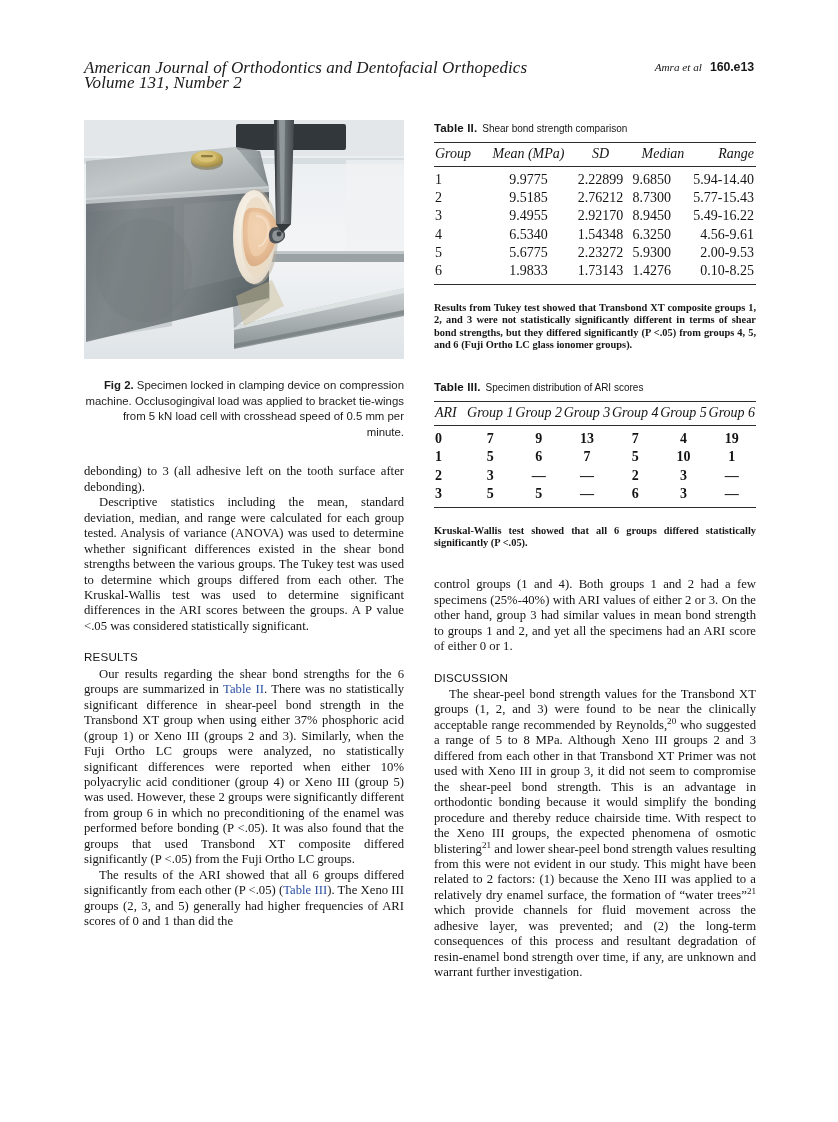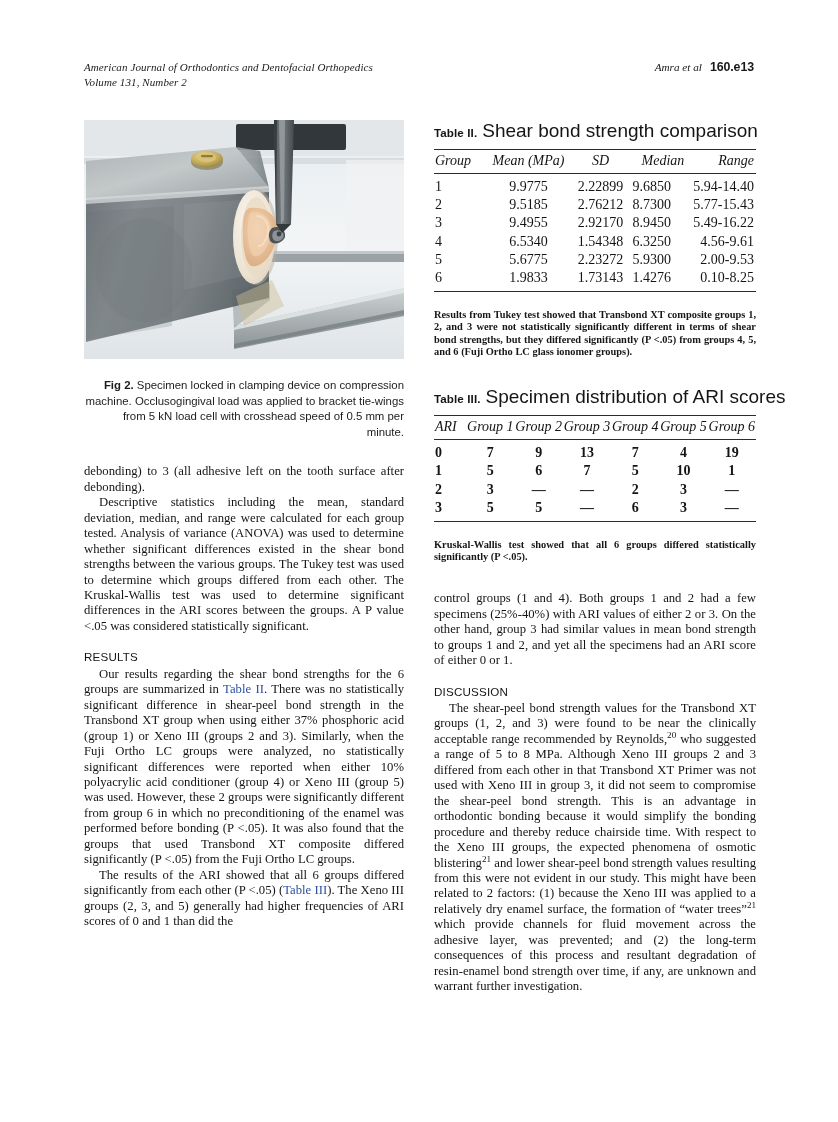--- a/index.html
+++ b/index.html
@@ -24,21 +24,21 @@
     left: 84px;
     top: 60px;
     width: 670px;
     height: 34px;
   }
   .rh-left {
     position: absolute;
     left: 0;
     top: 0;
     font-style: italic;
-    font-size: 11px;
+    font-size: 17px;
     line-height: 15px;
     letter-spacing: 0.1px;
     color: #1a1a1a;
   }
   .rh-left .vol {
     font-style: italic;
   }
   .rh-right {
     position: absolute;
     right: 0;
@@ -134,21 +134,21 @@
     margin-bottom: 7px;
     white-space: nowrap;
   }
   .table-title .tt-label {
     font-weight: bold;
     font-size: 11.6px;
     letter-spacing: 0.1px;
   }
   .table-title .tt-text {
     font-weight: normal;
-    font-size: 19px;
+    font-size: 10px;
     margin-left: 5px;
   }
   table.data {
     width: 100%;
     border-collapse: collapse;
     font-family: "Liberation Serif", serif;
     font-size: 14px;
     color: #141414;
   }
   table.data thead th {

